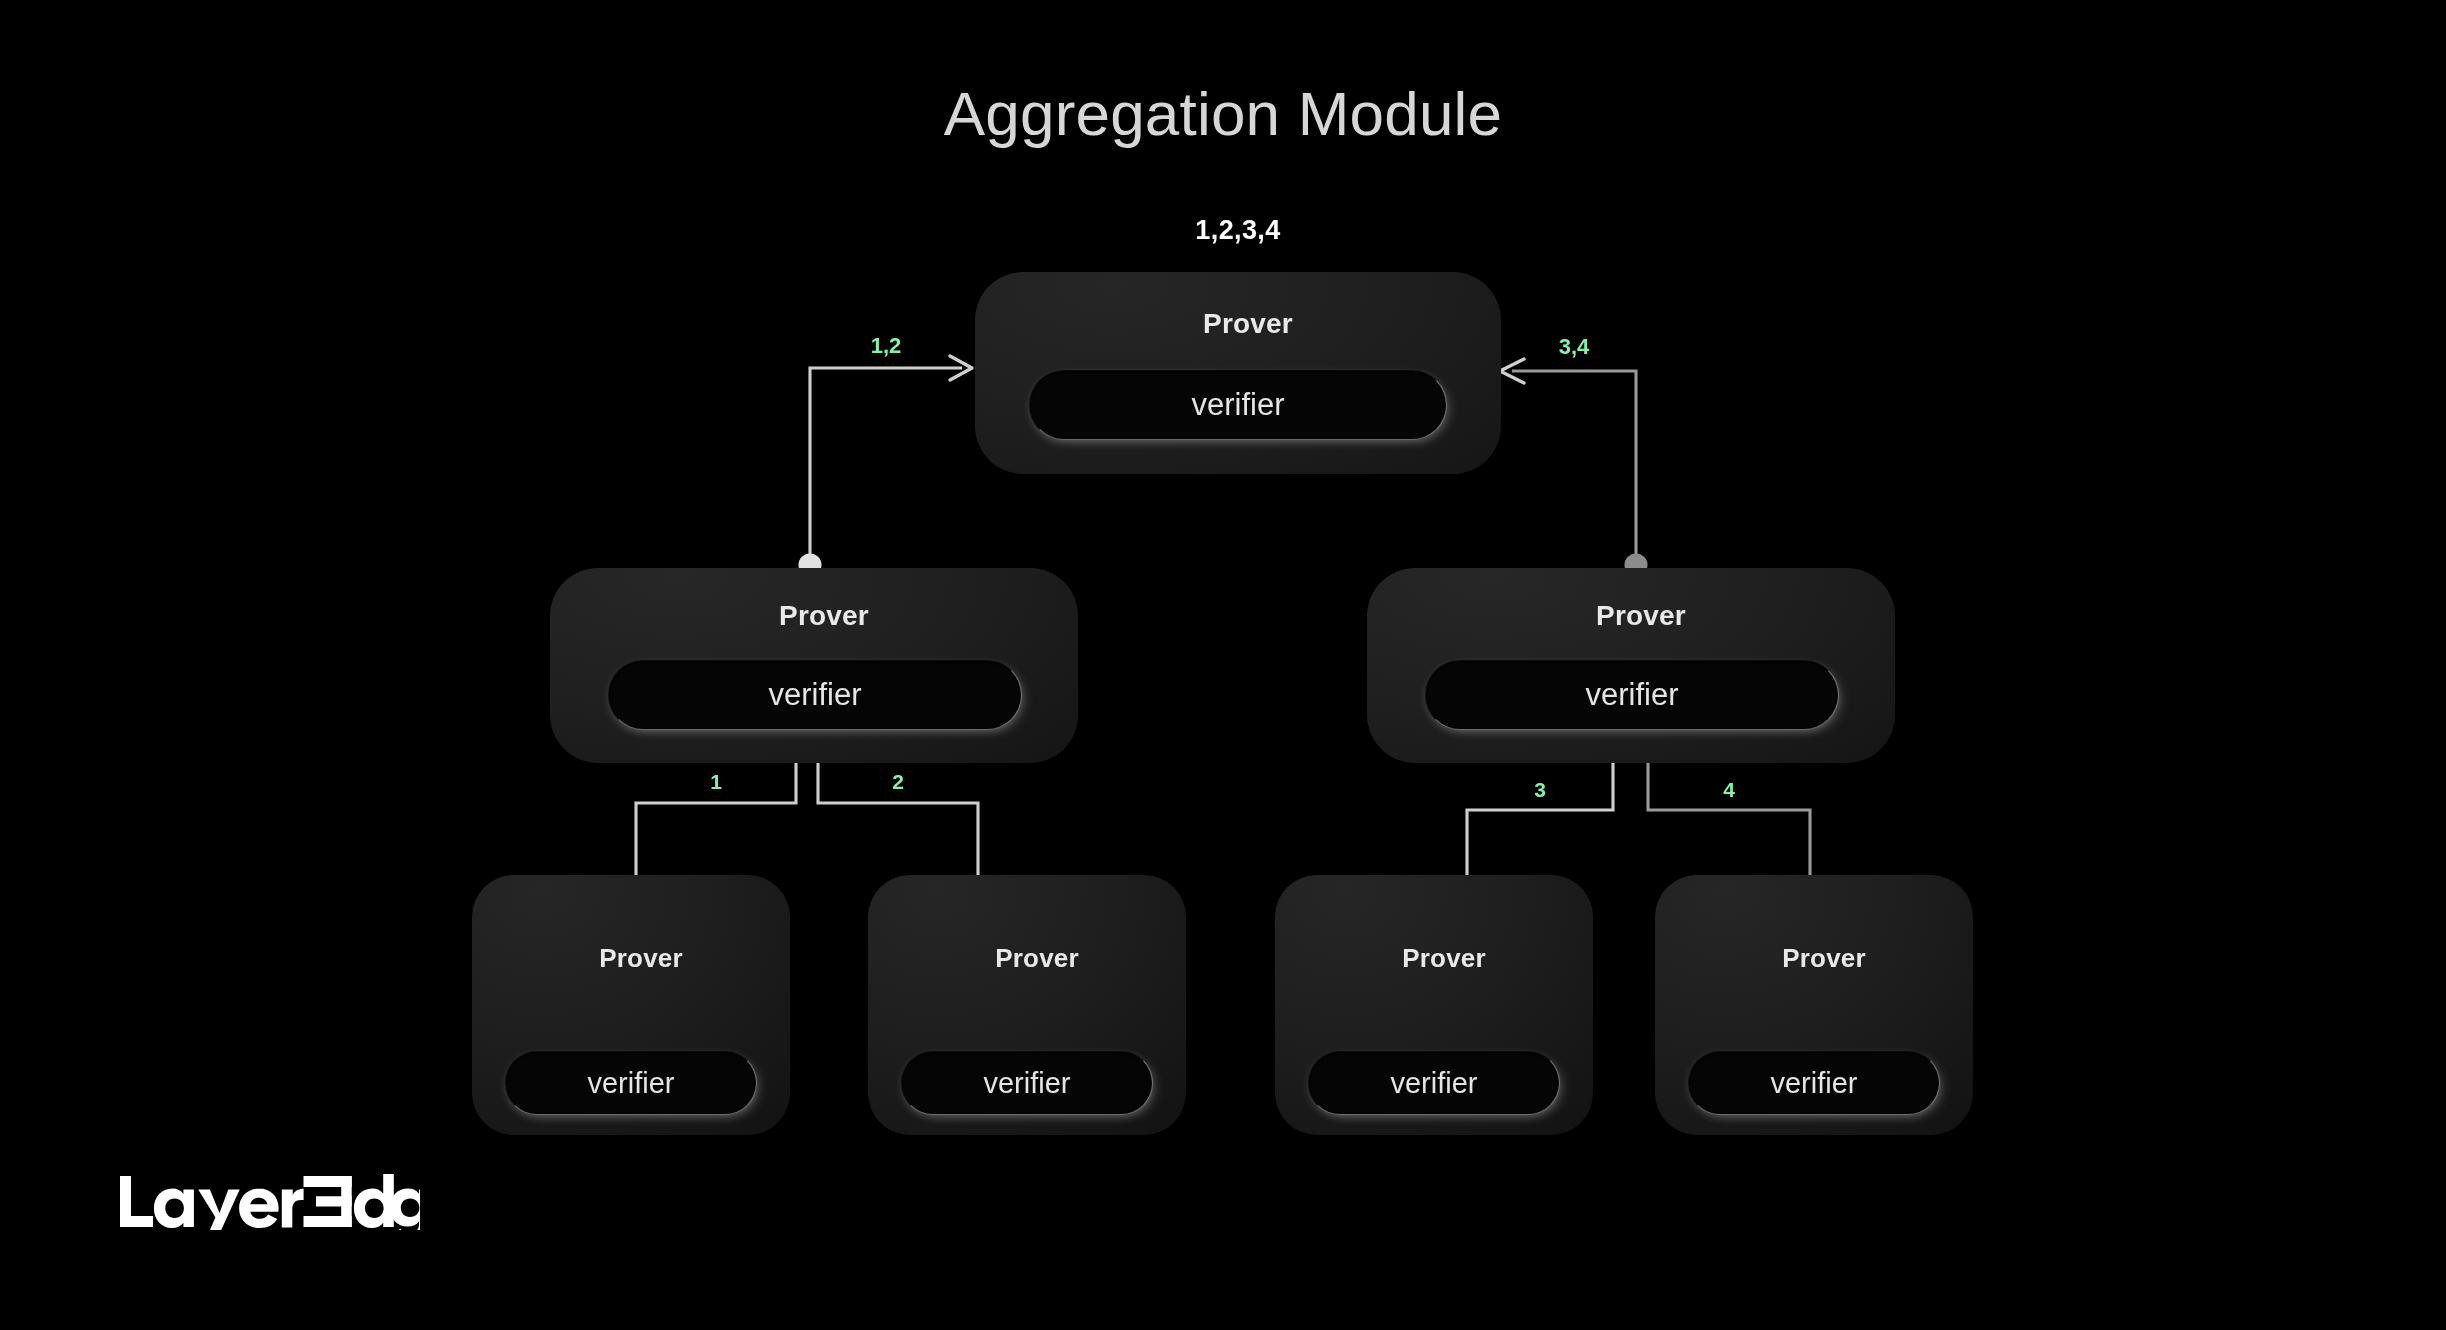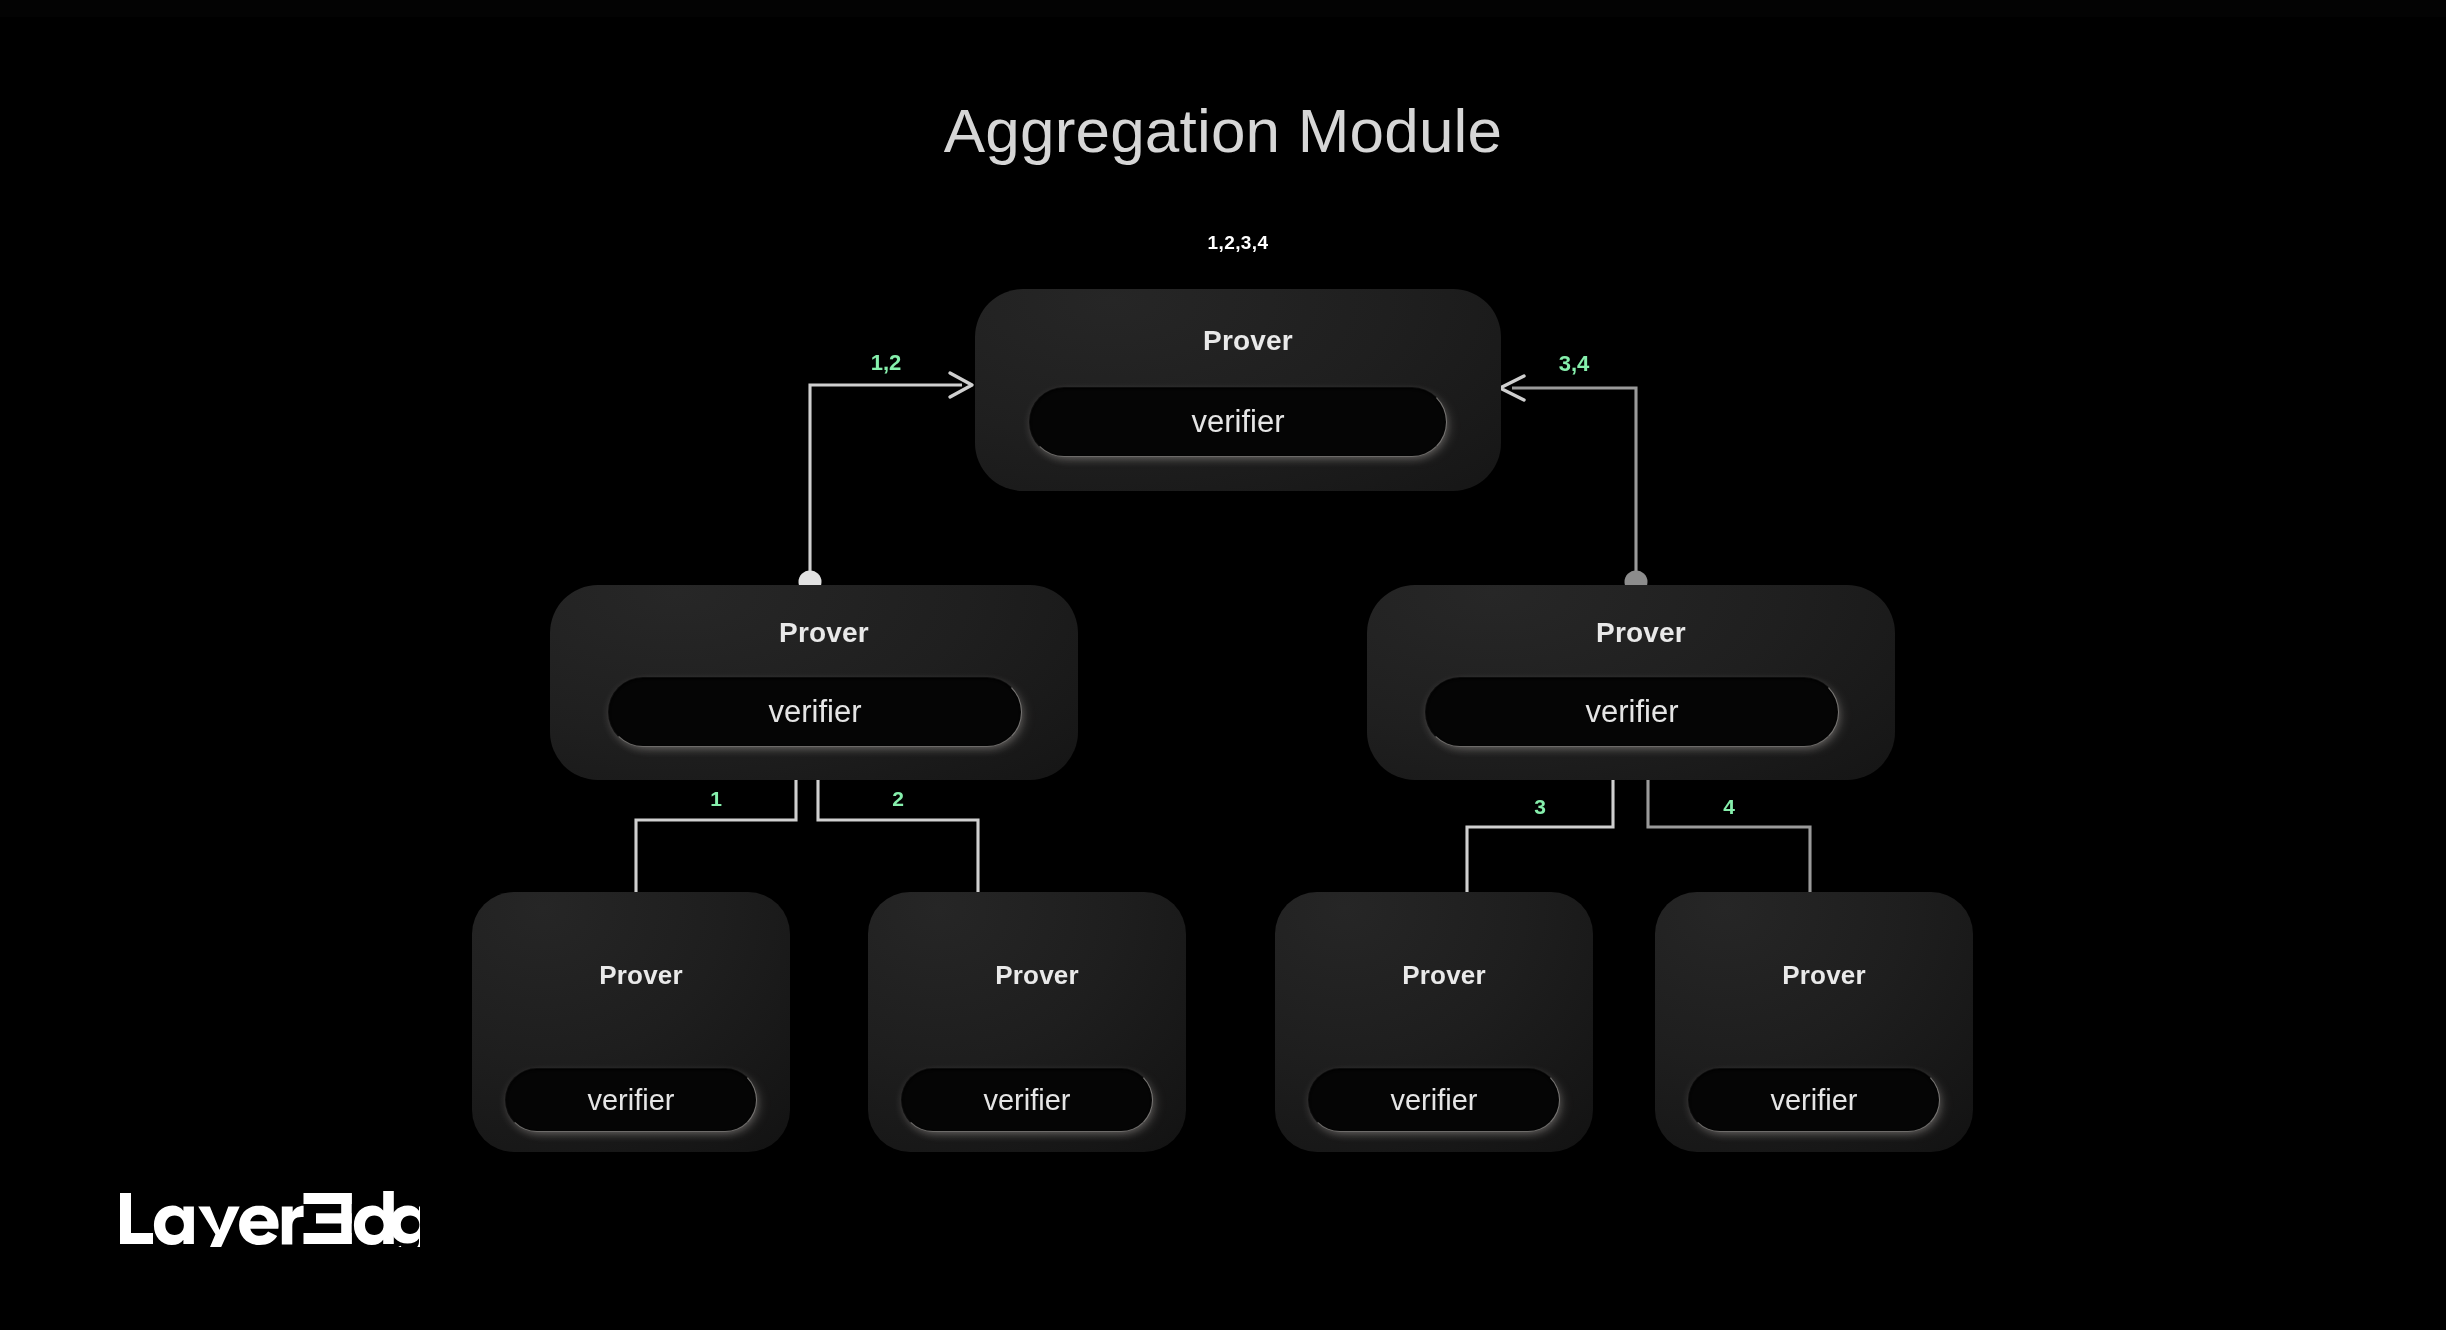--- a/index.html
+++ b/index.html
@@ -14,21 +14,20 @@
     overflow: hidden;
     font-family: "Liberation Sans", sans-serif;
     background: #030303;
   }
 
   
   #stage {
     position: absolute;
     inset: 0;
     background: #000000;
-    margin-top: 17px;
   }
 
   
   #title {
     position: absolute;
     left: 0;
     top: 78px;
     width: 2446px;
     text-align: center;
     font-size: 62px;
@@ -38,21 +37,21 @@
     white-space: nowrap;
   }
 
   
   #root-label {
     position: absolute;
     left: 975px;
     top: 215px;
     width: 526px;
     text-align: center;
-    font-size: 19px;
+    font-size: 27px;
     font-weight: 700;
     letter-spacing: 0.4px;
     color: #ffffff;
   }
 
   
   .prover-card {
     position: absolute;
     border-radius: 48px;
     box-sizing: border-box;

